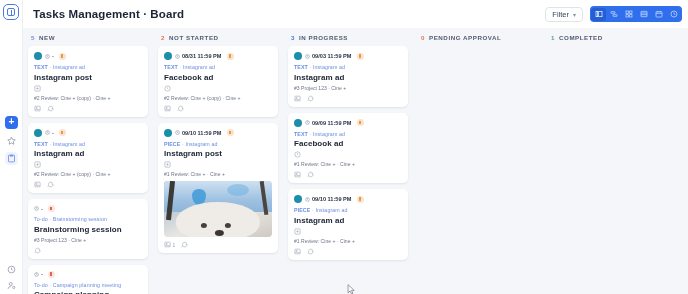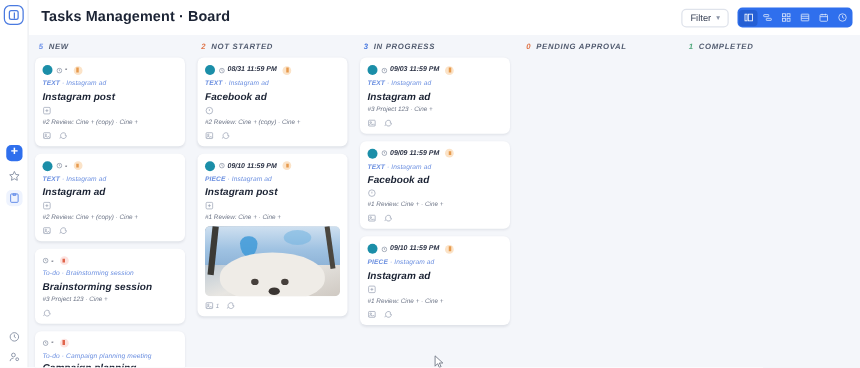--- a/index.html
+++ b/index.html
@@ -80,21 +80,20 @@
   }
   .viewbar .vb.active { background:#255fd4; }
   .viewbar .vb svg { width: 8px; height: 8px; }
 
   
   .board {
     flex: 1; display: flex; gap: 0;
     background: #f4f6fa;
     padding: 0; min-height: 0;
     overflow: hidden;
-    font-style: italic;
   }
   .col {
     width: 130px; flex: 0 0 130px;
     padding: 6px 5px 0 5px;
     min-height: 0;
     display: flex; flex-direction: column;
   }
   .col-head {
     display: flex; align-items: center; gap: 4px;
     font-size: 6.2px; font-weight: 700; letter-spacing: .55px;

